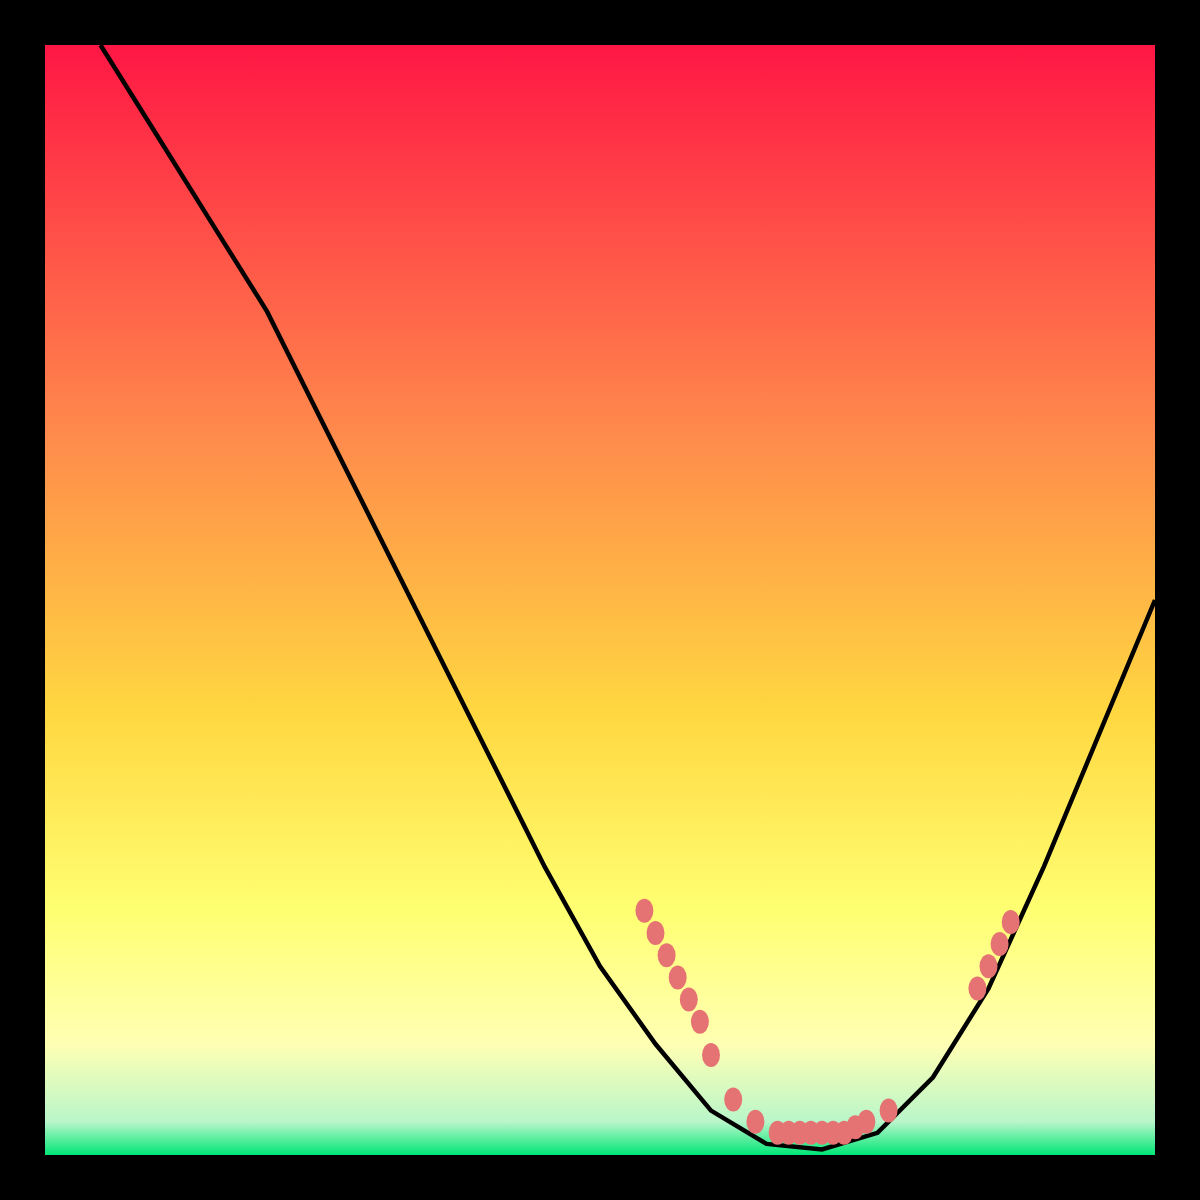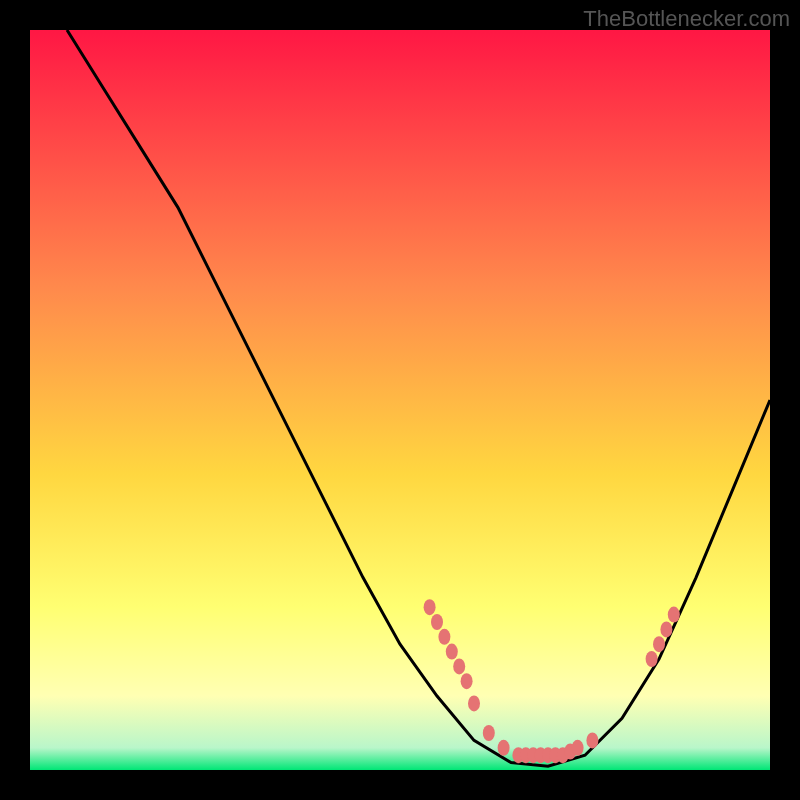--- a/index.html
+++ b/index.html
@@ -26,21 +26,20 @@
     top: 30px;
     width: 740px;
     height: 740px;
   }
   svg { display: block; }
 </style>
 </head>
 <body>
 
 <div class="container">
-  <div class="watermark">TheBottlenecker.com</div>
   <div class="plot-area">
     <svg width="740" height="740" viewBox="0 0 740 740">
       <defs>
         <linearGradient id="bg-grad" x1="0" y1="0" x2="0" y2="1">
           <stop id="g0" offset="0%" stop-color="#ff1744"></stop>
           <stop id="g1" offset="35%" stop-color="#ff8a4c"></stop>
           <stop id="g2" offset="60%" stop-color="#ffd740"></stop>
           <stop id="g3" offset="78%" stop-color="#ffff72"></stop>
           <stop id="g4" offset="90%" stop-color="#ffffb3"></stop>
           <stop id="g5" offset="97%" stop-color="#b9f6ca"></stop>

